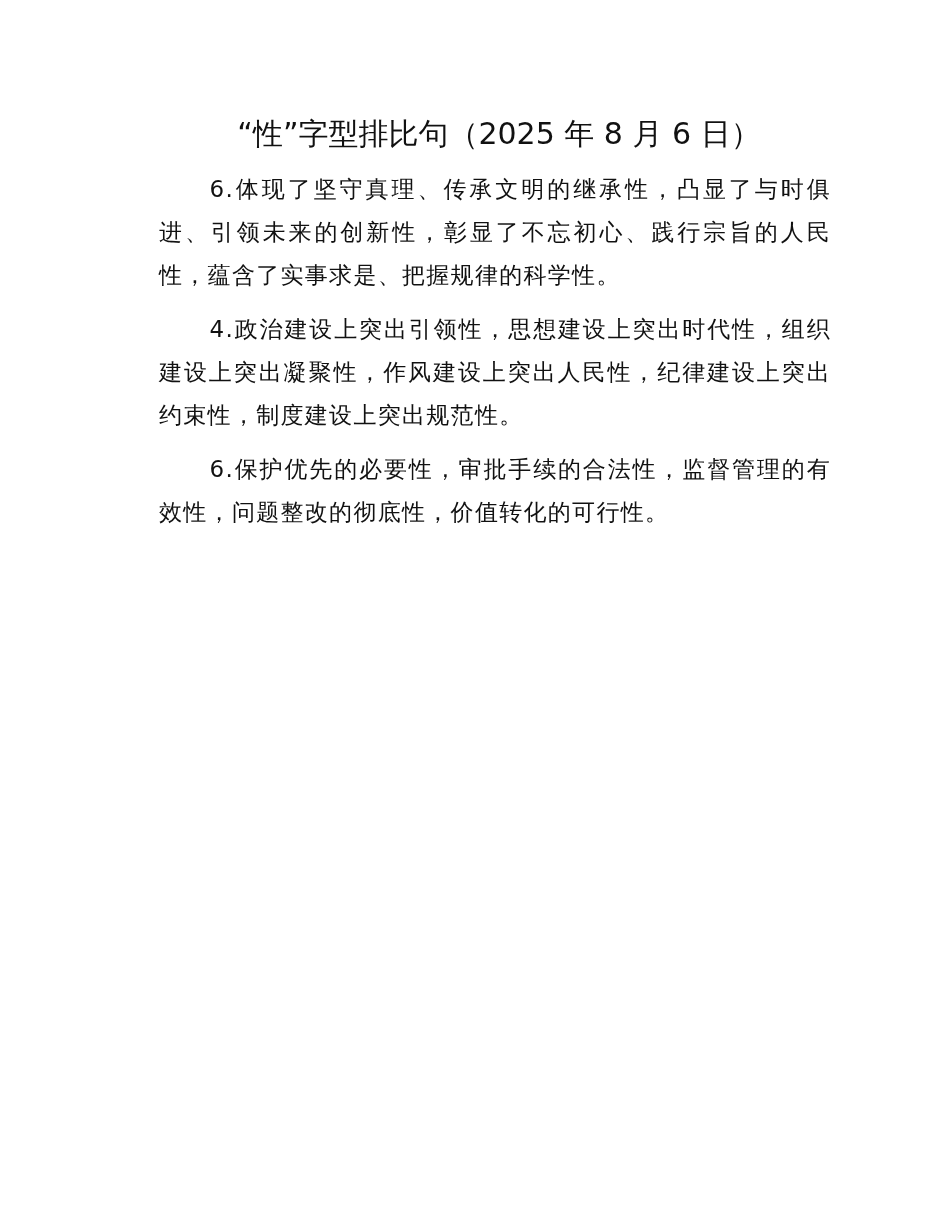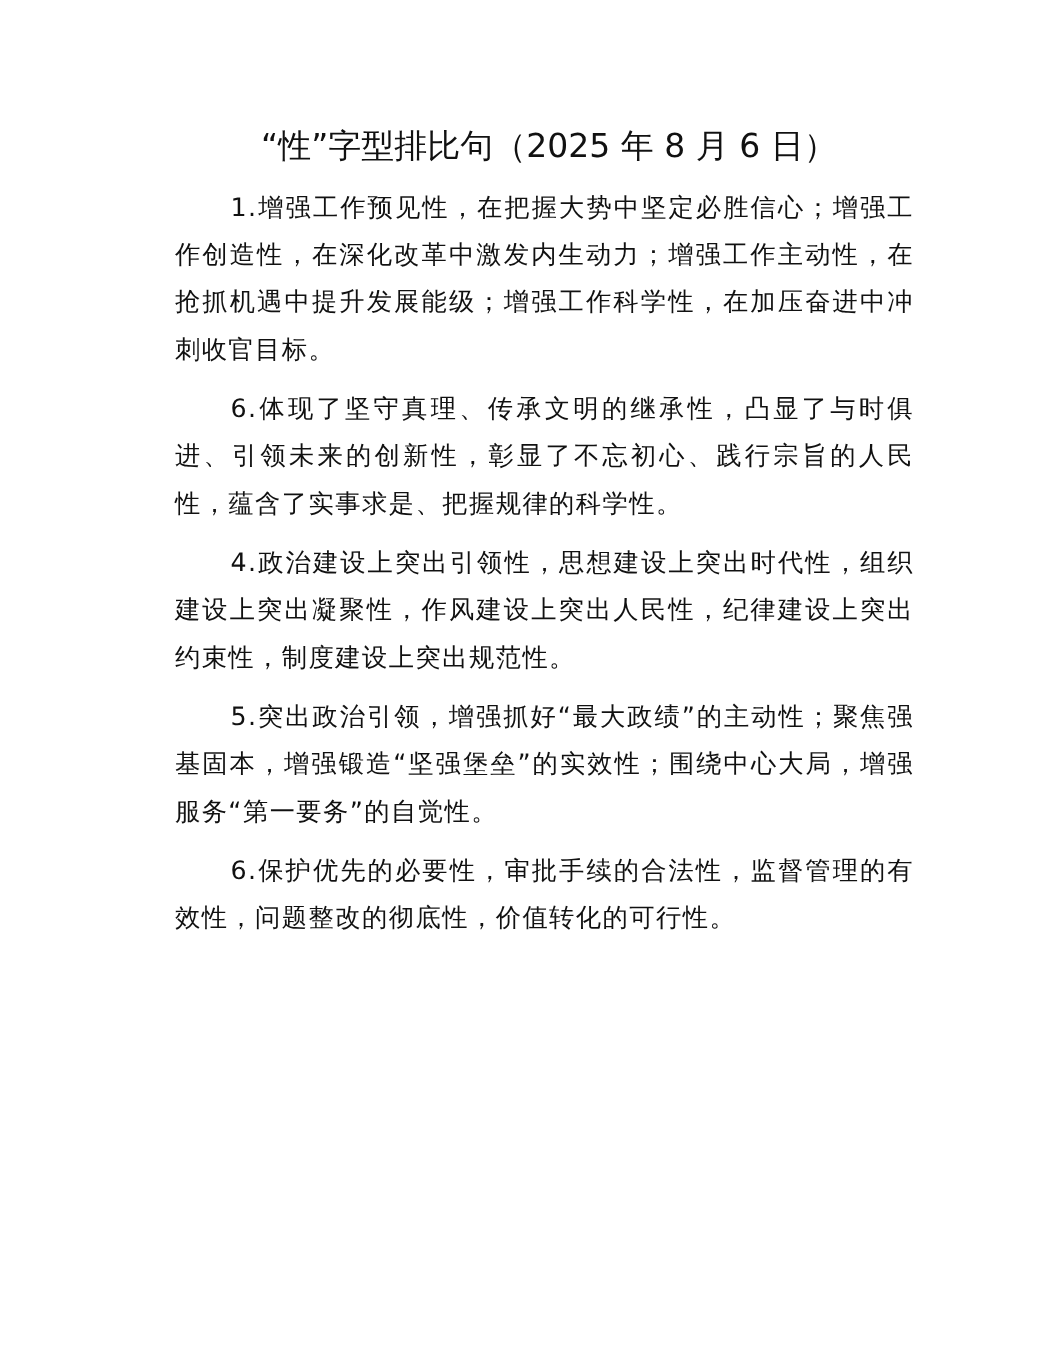--- a/index.html
+++ b/index.html
@@ -9,18 +9,16 @@
   .title { font-size: 30px; line-height: 44px; text-align: center; margin: 0 0 12px 0;
            font-weight: normal; letter-spacing: 0px; padding-left: 8px; }
   .para { font-size: 23px; line-height: 43px; margin: 0 0 11px 0; text-indent: 2.2em;
           letter-spacing: 1.3px; text-align: justify; }
 </style>
 </head>
 <body>
 
 <div class="page">
   <h1 class="title">“性”字型排比句（2025 年 8 月 6 日）</h1>
-  <p class="para">1.增强工作预见性，在把握大势中坚定必胜信心；增强工作创造性，在深化改革中激发内生动力；增强工作主动性，在抢抓机遇中提升发展能级；增强工作科学性，在加压奋进中冲刺收官目标。</p>
   <p class="para">6.体现了坚守真理、传承文明的继承性，凸显了与时俱进、引领未来的创新性，彰显了不忘初心、践行宗旨的人民性，蕴含了实事求是、把握规律的科学性。</p>
   <p class="para">4.政治建设上突出引领性，思想建设上突出时代性，组织建设上突出凝聚性，作风建设上突出人民性，纪律建设上突出约束性，制度建设上突出规范性。</p>
-  <p class="para">5.突出政治引领，增强抓好“最大政绩”的主动性；聚焦强基固本，增强锻造“坚强堡垒”的实效性；围绕中心大局，增强服务“第一要务”的自觉性。</p>
   <p class="para">6.保护优先的必要性，审批手续的合法性，监督管理的有效性，问题整改的彻底性，价值转化的可行性。</p>
 </div>
 
 </body></html>

